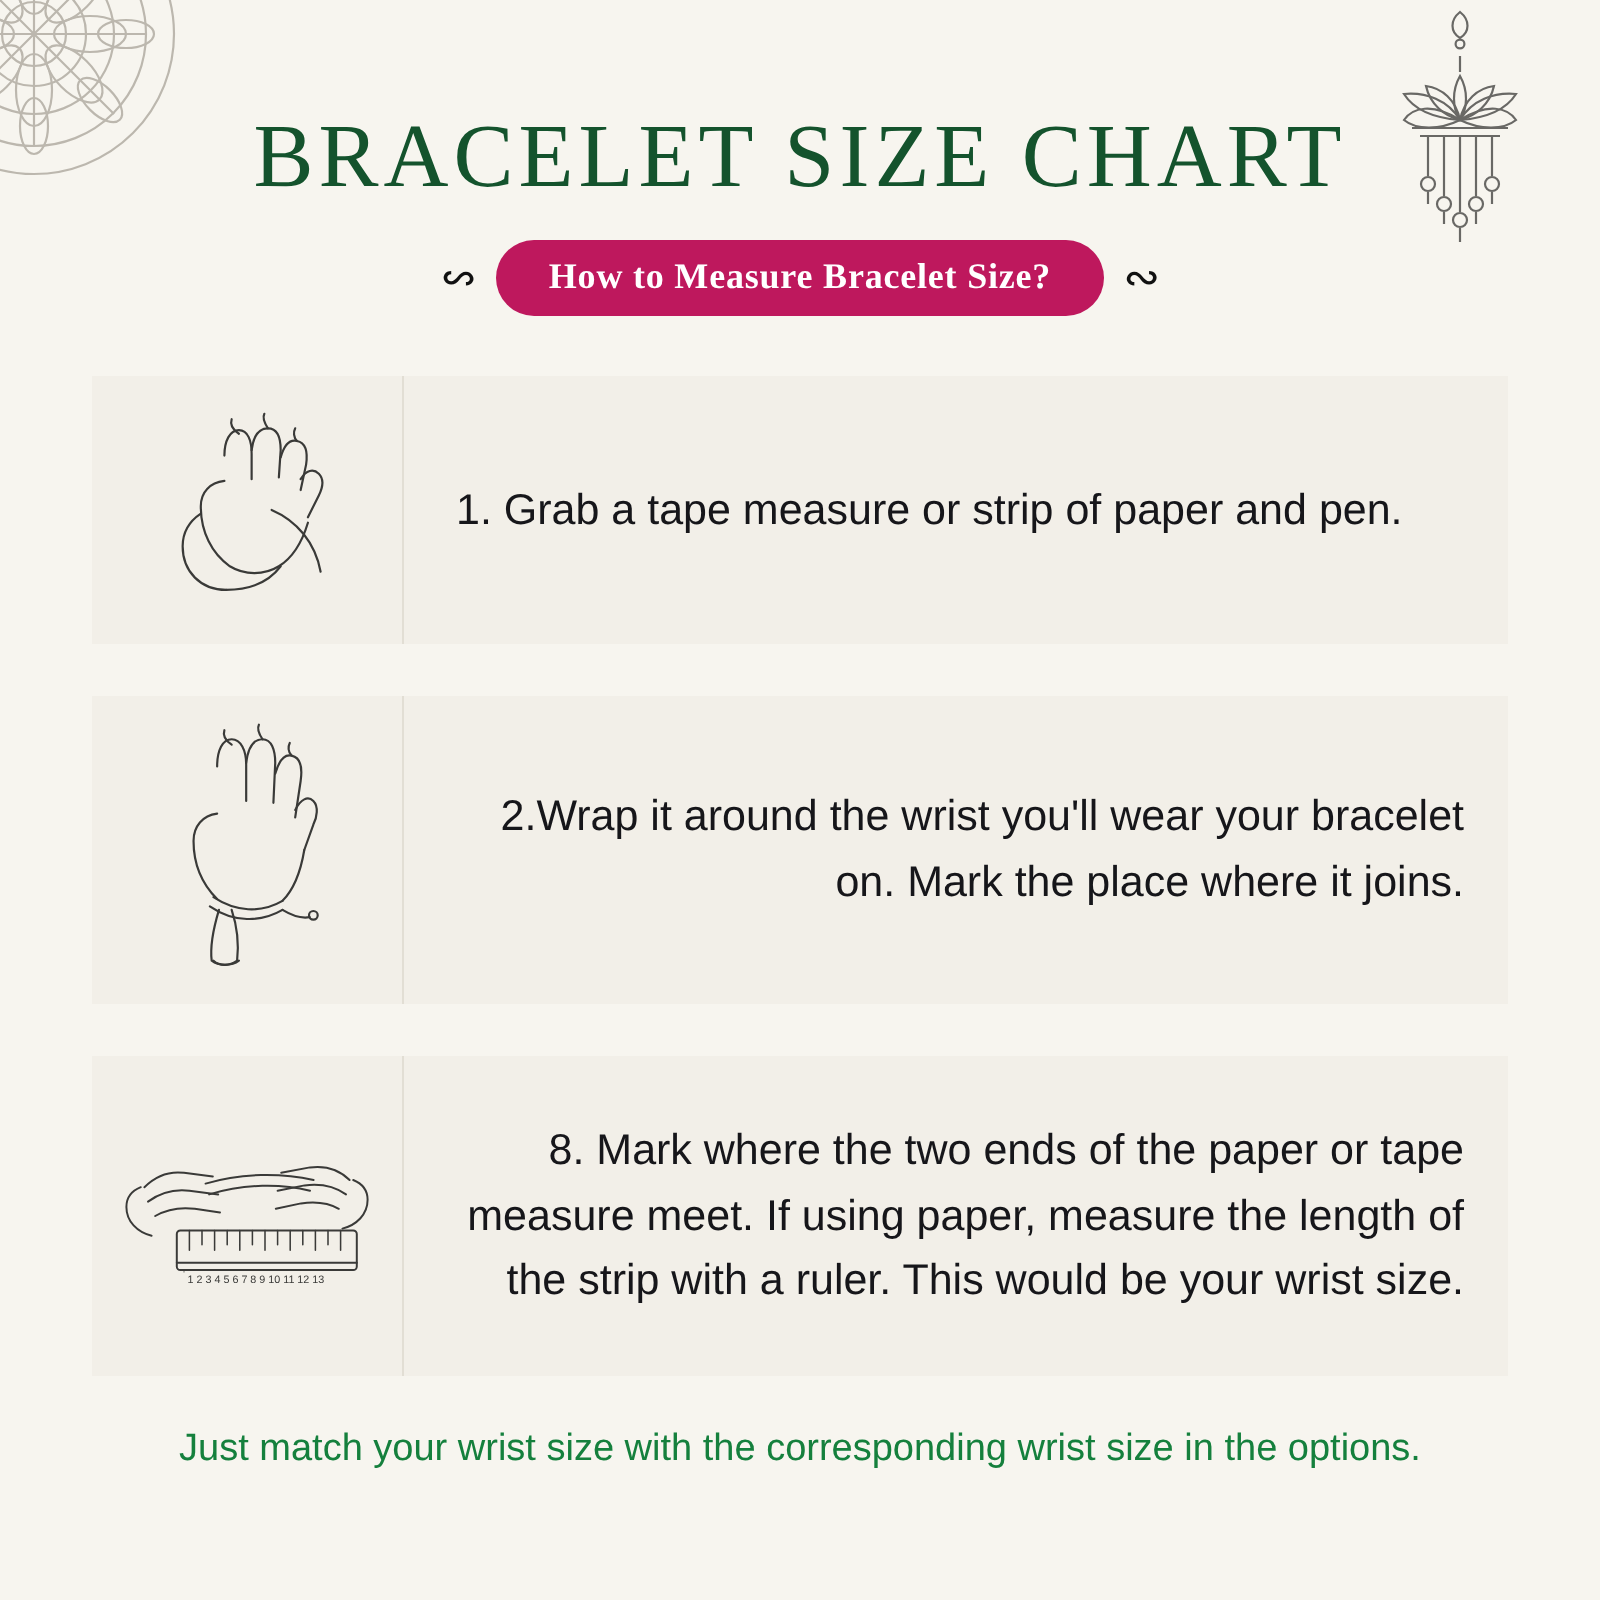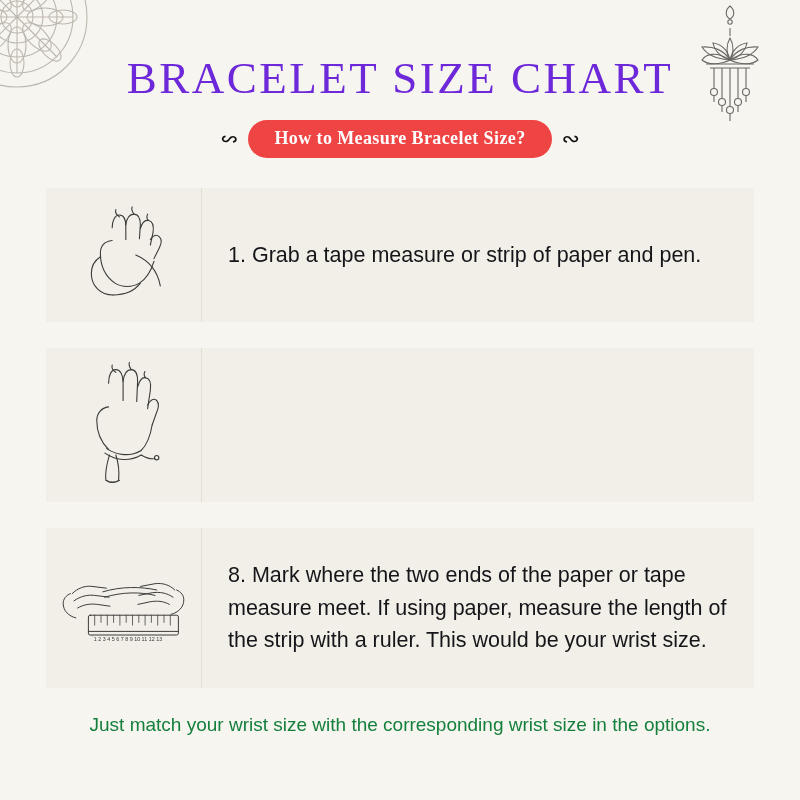--- a/index.html
+++ b/index.html
@@ -37,39 +37,39 @@
   }
 
   
   .title {
     text-align: center;
     font-family: "Liberation Serif", serif;
     font-size: 45px;
     letter-spacing: 2.5px;
     font-weight: 400;
     margin: 52px 0 0 0;
-    color: #6d28d9;
+    color: #14532d;
   }
 
   .subtitle-row {
     display: flex;
     align-items: center;
     justify-content: center;
     gap: 10px;
     margin-top: 16px;
   }
   .swirl {
     font-family: "Liberation Serif", serif;
     font-size: 22px;
     color: #111;
     line-height: 1;
   }
   .swirl.left { transform: scaleX(-1); }
   .pill {
-    background: #ef4444;
+    background: #be185d;
     color: #fff;
     border-radius: 22px;
     padding: 8px 26px 9px 26px;
     font-family: "Liberation Serif", serif;
     font-size: 18px;
     font-weight: 700;
     letter-spacing: 0.4px;
     white-space: nowrap;
   }
 
@@ -94,20 +94,21 @@
     justify-content: center;
   }
   .step-text {
     flex: 1;
     display: flex;
     align-items: center;
     padding: 10px 22px 10px 26px;
     font-size: 21.5px;
     line-height: 1.52;
     color: #16161a;
+    text-align: right;
   }
   #step-1 { height: 134px; }
   #step-2 { height: 154px; }
   #step-3 { height: 160px; }
 
   .footer-note {
     text-align: center;
     font-size: 19px;
     color: #15803d;
     margin-top: 4px;
@@ -222,20 +223,21 @@
         <path d="M89 18 c-2 -2 -2 -5 -1 -7"></path>
 
         <path d="M46 96 c12 8 26 9 38 2"></path>
         <path d="M44 101 c13 9 28 9 40 2"></path>
         <path d="M49 103 c-3 10 -5 20 -4 28 c4 3 10 3 14 0 c1 -9 0 -19 -3 -28"></path>
         <path d="M84 103 c5 3 10 5 15 4"></path>
         <circle cx="101" cy="106" r="2.4"></circle>
         <path d="M46 131 c3 3 10 3 14 0"></path>
       </svg>
     </div>
+    <div class="step-text">2.Wrap it around the wrist you'll wear your bracelet on. Mark the place where it joins.</div>
   </div>
 
   <div class="step" id="step-3">
     <div class="step-img">
       <svg viewBox="0 0 150 120" width="135" height="108" fill="none" stroke="#3a3a38" stroke-width="1.1" stroke-linecap="round">
 
         <path d="M18 44 c6 -6 14 -9 22 -8 l16 2"></path>
         <path d="M20 52 c7 -5 15 -7 23 -6 l16 2"></path>
         <path d="M24 60 c7 -4 14 -5 22 -4 l14 2"></path>
         <path d="M16 44 c-5 2 -8 6 -8 11 c0 8 6 14 14 16"></path>

